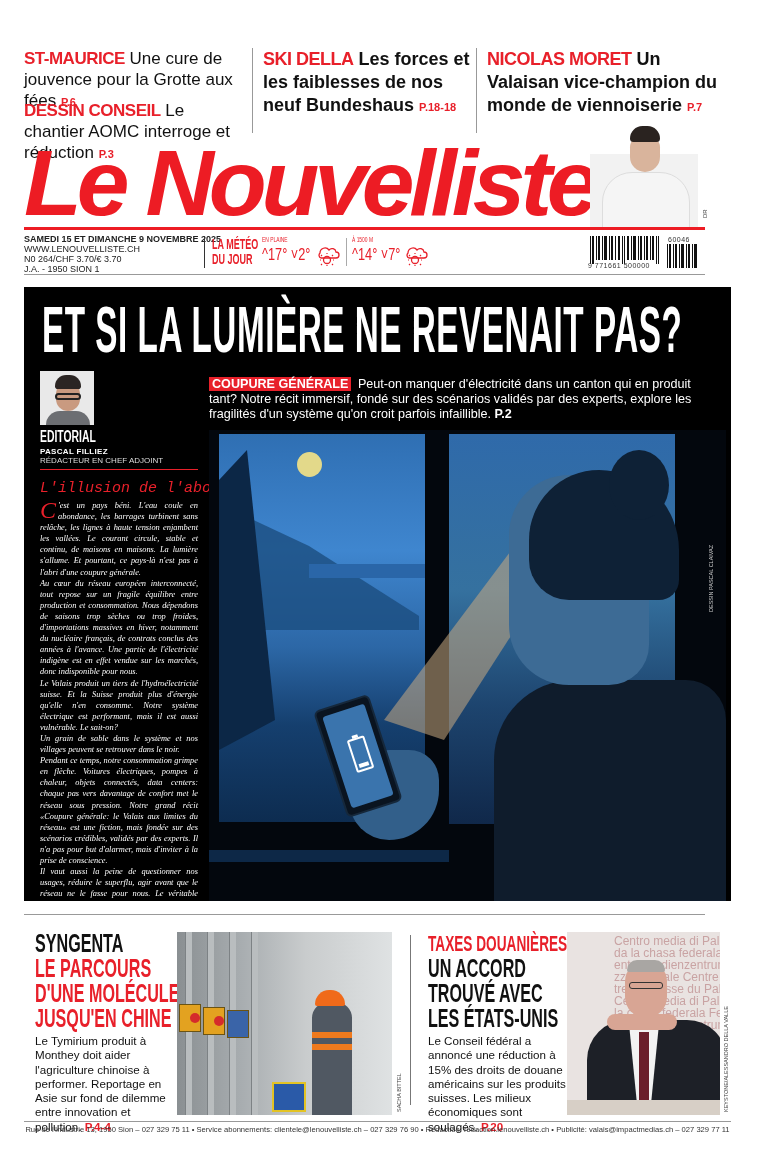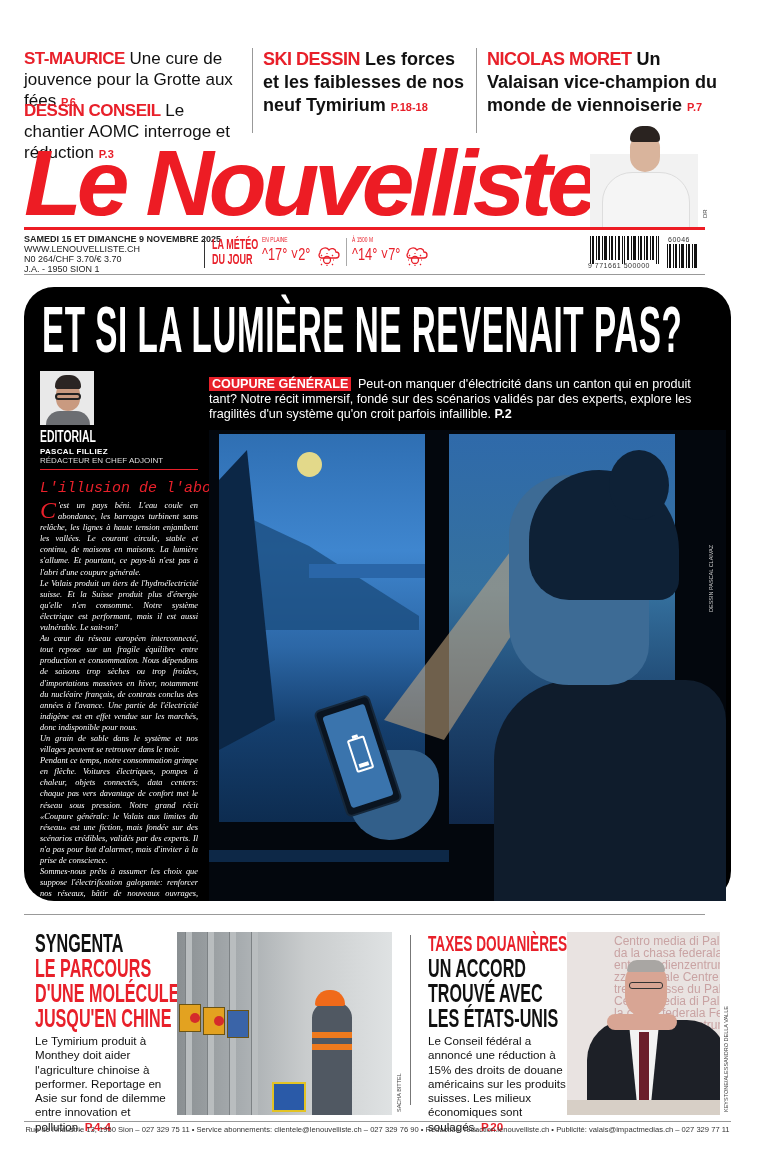--- a/index.html
+++ b/index.html
@@ -29,21 +29,21 @@
   .meteo-block { position: absolute; top: 236px; color: #e8202a; }
   .meteo-block .lbl { font-size: 7px; transform: scaleX(0.7); transform-origin: left top; display: block; white-space: nowrap; }
   .meteo-block .temps { font-size: 17px; transform: scaleX(0.75); transform-origin: left top; display: block; white-space: nowrap; margin-top: 2px; }
   .wx-icon { position: absolute; top: 241px; width: 30px; height: 26px; }
   .barcode { position: absolute; left: 588px; top: 236px; width: 72px; height: 32px; }
   .barcode2 { position: absolute; left: 666px; top: 244px; width: 32px; height: 24px; }
   .bc-text { position: absolute; font-size: 7px; color: #333; letter-spacing: 0.5px; }
   .grayrule { position: absolute; left: 24px; width: 681px; height: 1px; background: #999; }
 
   
-  .main { position: absolute; left: 24px; top: 287px; width: 707px; height: 614px; background: #000; border-radius: 30px; }
+  .main { position: absolute; left: 24px; top: 287px; width: 707px; height: 614px; background: #000; }
   .headline { position: absolute; left: 18px; top: 8px; color: #fff; font-weight: bold; font-size: 64px; line-height: 70px; white-space: nowrap; transform: scaleX(0.52); transform-origin: left top; letter-spacing: 1px; }
   .editor-photo { position: absolute; left: 16px; top: 84px; width: 54px; height: 54px; background: #e9e9e9; overflow: hidden; }
   .editor-photo .h { position: absolute; left: 15px; top: 4px; width: 26px; height: 14px; background: #2b2523; border-radius: 12px 12px 3px 3px; }
   .editor-photo .f { position: absolute; left: 16px; top: 12px; width: 24px; height: 28px; background: #c99a80; border-radius: 10px 10px 12px 12px; }
   .editor-photo .g { position: absolute; left: 15px; top: 22px; width: 26px; height: 7px; border: 2px solid #222; border-radius: 4px; }
   .editor-photo .b { position: absolute; left: 6px; top: 40px; width: 44px; height: 20px; background: #6c6e72; border-radius: 14px 14px 0 0; }
   .ed-label { position: absolute; left: 16px; top: 141px; color: #fff; font-weight: bold; font-size: 16px; transform: scaleX(0.65); transform-origin: left top; white-space: nowrap; }
   .ed-name { position: absolute; left: 16px; top: 160px; color: #fff; font-weight: bold; font-size: 8px; letter-spacing: 0.3px; }
   .ed-role { position: absolute; left: 16px; top: 169px; color: #ddd; font-size: 8px; }
   .ed-rule { position: absolute; left: 16px; top: 182px; width: 158px; height: 1px; background: #e8202a; }
@@ -114,22 +114,22 @@
   <span>Une cure de jouvence pour la Grotte aux fées</span>
   <span class="page">P.6</span>
 </div>
 <div class="teaser" style="left:24px; top:100px; width:225px;">
   <span class="kicker">DESSIN CONSEIL</span>
   <span>Le chantier AOMC interroge et réduction</span>
   <span class="page">P.3</span>
 </div>
 <div class="vsep" style="left:252px; top:48px; height:85px;"></div>
 <div class="teaser" style="left:263px; top:48px; width:210px; font-weight:bold; font-size:18px; line-height:23px;">
-  <span class="kicker">SKI DESSIN</span>
-  <span>Les forces et les faiblesses de nos neuf Tymirium</span>
+  <span class="kicker">SKI DELLA</span>
+  <span>Les forces et les faiblesses de nos neuf Bundeshaus</span>
   <span class="page">P.18-18</span>
 </div>
 <div class="vsep" style="left:476px; top:48px; height:85px;"></div>
 <div class="teaser" style="left:487px; top:48px; width:240px; font-weight:bold; font-size:18px; line-height:23px;">
   <span class="kicker">NICOLAS MORET</span>
   <span>Un Valaisan vice-champion du monde de viennoiserie</span>
   <span class="page">P.7</span>
 </div>
 
 <div class="logo">Le Nouvelliste</div>
@@ -232,25 +232,24 @@
       <div class="h"></div>
       <div class="g"></div>
   </div>
   <div class="ed-label">EDITORIAL</div>
   <div class="ed-name">PASCAL FILLIEZ</div>
   <div class="ed-role">RÉDACTEUR EN CHEF ADJOINT</div>
   <div class="ed-rule"></div>
   <div class="ed-title">L'illusion de l'abondance</div>
   <div class="ed-body">
     <p><span class="dropcap">C</span><span>'est un pays béni. L'eau coule en abondance, les barrages turbinent sans relâche, les lignes à haute tension enjambent les vallées. Le courant circule, stable et continu, de maisons en maisons. La lumière s'allume. Et pourtant, ce pays-là n'est pas à l'abri d'une coupure générale.</span></p>
+    <p>Au cœur du réseau européen interconnecté, tout repose sur un fragile équilibre entre production et consommation. Nous dépendons de saisons trop sèches ou trop froides, d'importations massives en hiver, notamment du nucléaire français, de contrats conclus des années à l'avance. Une partie de l'électricité indigène est en effet vendue sur les marchés, donc indisponible pour nous.</p>
     <p>Le Valais produit un tiers de l'hydroélectricité suisse. Et la Suisse produit plus d'énergie qu'elle n'en consomme. Notre système électrique est performant, mais il est aussi vulnérable. Le sait-on?</p>
-    <p>Au cœur du réseau européen interconnecté, tout repose sur un fragile équilibre entre production et consommation. Nous dépendons de saisons trop sèches ou trop froides, d'importations massives en hiver, notamment du nucléaire français, de contrats conclus des années à l'avance. Une partie de l'électricité indigène est en effet vendue sur les marchés, donc indisponible pour nous.</p>
     <p>Un grain de sable dans le système et nos villages peuvent se retrouver dans le noir.</p>
     <p>Pendant ce temps, notre consommation grimpe en flèche. Voitures électriques, pompes à chaleur, objets connectés, data centers: chaque pas vers davantage de confort met le réseau sous pression. Notre grand récit «Coupure générale: le Valais aux limites du réseau» est une fiction, mais fondée sur des scénarios crédibles, validés par des experts. Il n'a pas pour but d'alarmer, mais d'inviter à la prise de conscience.</p>
-    <p>Sommes-nous prêts à assumer les choix que suppose l'électrification galopante: renforcer nos réseaux, bâtir de nouveaux ouvrages, clarifier notre rapport au nucléaire, conclure un accord énergétique avec l'UE?</p>
     <p>Il vaut aussi la peine de questionner nos usages, réduire le superflu, agir avant que le réseau ne le fasse pour nous. Le véritable risque n'est pas la panne. C'est l'illusion qu'elle ne surviendra jamais.</p>
   </div>
 
   <div class="deck">
     <span class="tag">COUPURE GÉNÉRALE</span>
     <span>Peut-on manquer d'électricité dans un canton qui en produit tant? Notre récit immersif, fondé sur des scénarios validés par des experts, explore les fragilités d'un système qu'on croit parfois infaillible.</span>
     <span class="pg">P.2</span>
   </div>
 
   <div class="illus">

